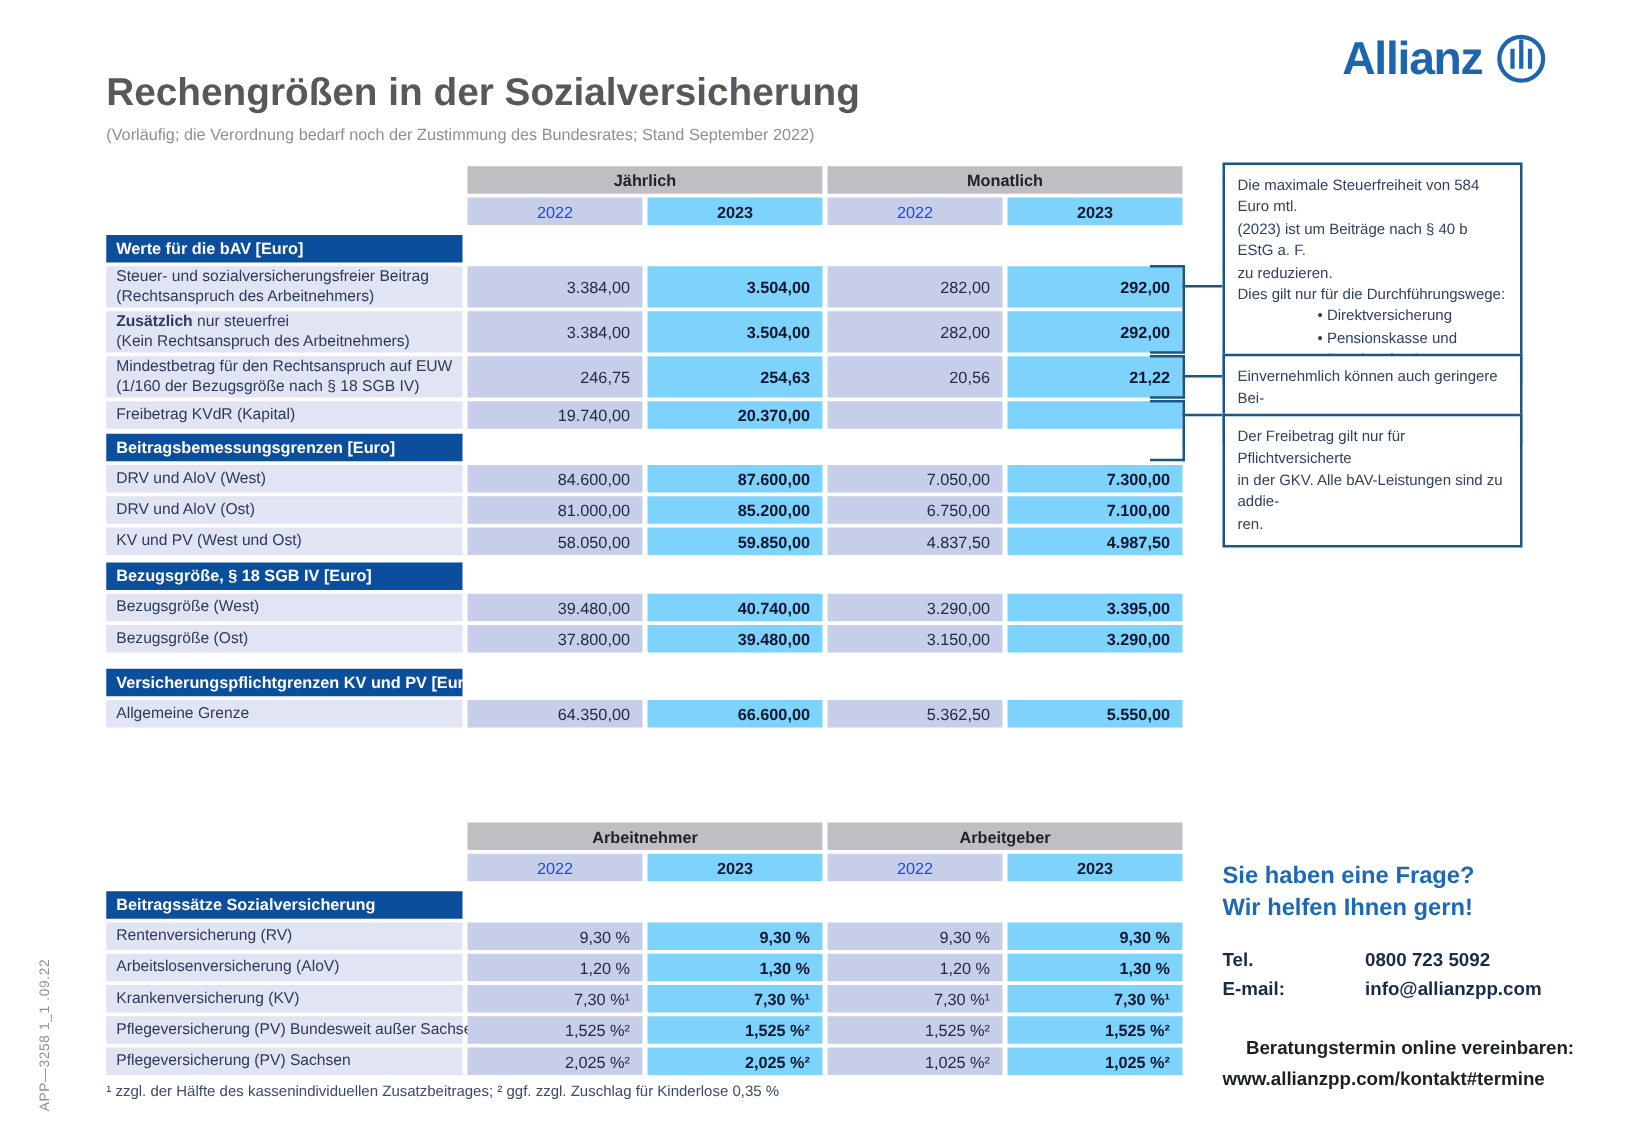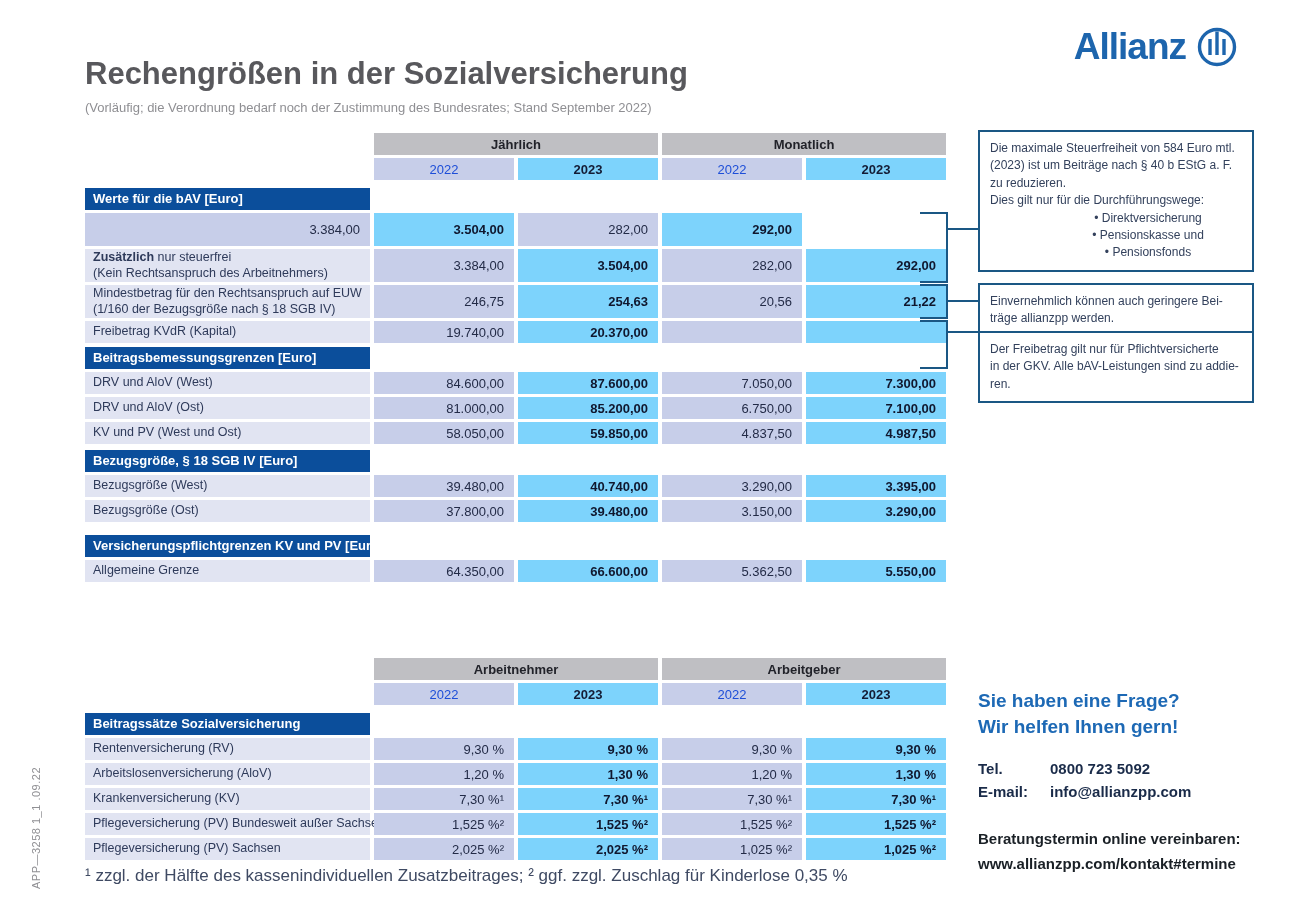--- a/index.html
+++ b/index.html
@@ -36,36 +36,36 @@
   .lab-line { white-space:nowrap; }
   .val { justify-content:flex-end; padding-right:10px; font-size:13px; }
   .val.y22 { color:#232b47; }
   .val.y23 { color:#10172e; font-weight:700; }
 
   
   .bracket { position:absolute; left:920px; width:28px; border:2px solid #1a5784; border-left:none; }
   .connector { position:absolute; left:946px; width:32px; height:2px; background:#1a5784; }
 
   
-  .note { position:absolute; left:978px; width:276px; border:2px solid #1a5784; background:#ffffff;
+  .note { position:absolute; left:978px; width:240px; border:2px solid #1a5784; background:#ffffff;
           padding:8px 10px; font-size:12px; line-height:1.45; color:#33415c; }
-  .note-bullet { padding-left:64px;text-align:center; }
+  .note-bullet { padding-left:64px; }
   .note-bullet::before { content:"• "; }
 
   
-  .footnote { position:absolute; left:85px; top:866px; font-size:17px; color:#3f4a63; }
+  .footnote { position:absolute; left:85px; top:866px; font-size:12px; color:#3f4a63; }
 
   
   .contact { position:absolute; left:978px; top:688px; width:300px; }
   .c-head { font-size:19px; font-weight:700; color:#1d69b5; line-height:26px; }
-  .c-row { display:flex; margin-top:6px; font-size:15px; color:#1a2b49; }
+  .c-row { display:flex; margin-top:6px; font-size:15px; color:#1a2b49;gap:42px; }
   .c-row.first { margin-top:20px; }
   .c-label { width:72px; font-weight:700; }
   .c-val { font-weight:700; }
-  .c-appt { margin-top:30px; font-size:15px; font-weight:700; color:#1a2026; }
+  .c-appt { margin-top:30px; font-size:15px; font-weight:700; color:#1a2026;text-align:center; }
   .c-url { margin-top:8px; font-size:15px; font-weight:700; color:#1a2026; }
 
   
   .doc-code { position:absolute; left:30px; bottom:28px; writing-mode:vertical-rl; transform:rotate(180deg);
               font-size:11px; color:#8f8f93; letter-spacing:0.5px; }
 </style>
 </head>
 <body>
 
 <div class="page">
@@ -91,20 +91,24 @@
       </div>
       <div class="trow mt3">
         <div class="spacer"></div>
         <div class="cell year-header y22">2022</div>
         <div class="cell year-header y23">2023</div>
         <div class="cell year-header y22">2022</div>
         <div class="cell year-header y23">2023</div>
       </div>
       <div class="section-header" style="margin-top: 8px;">Werte für die bAV [Euro]</div>
       <div class="trow mt3 h2">
+        <div class="cell label-cell">
+          <div class="lab-line"><span>Steuer- und sozialversicherungsfreier Beitrag</span></div>
+          <div class="lab-line">(Rechtsanspruch des Arbeitnehmers)</div>
+        </div>
         <div class="cell val y22">3.384,00</div>
         <div class="cell val y23">3.504,00</div>
         <div class="cell val y22">282,00</div>
         <div class="cell val y23">292,00</div>
       </div>
       <div class="trow mt3 h2">
         <div class="cell label-cell">
           <div class="lab-line"><b>Zusätzlich</b><span> nur steuerfrei</span></div>
           <div class="lab-line">(Kein Rechtsanspruch des Arbeitnehmers)</div>
         </div>

